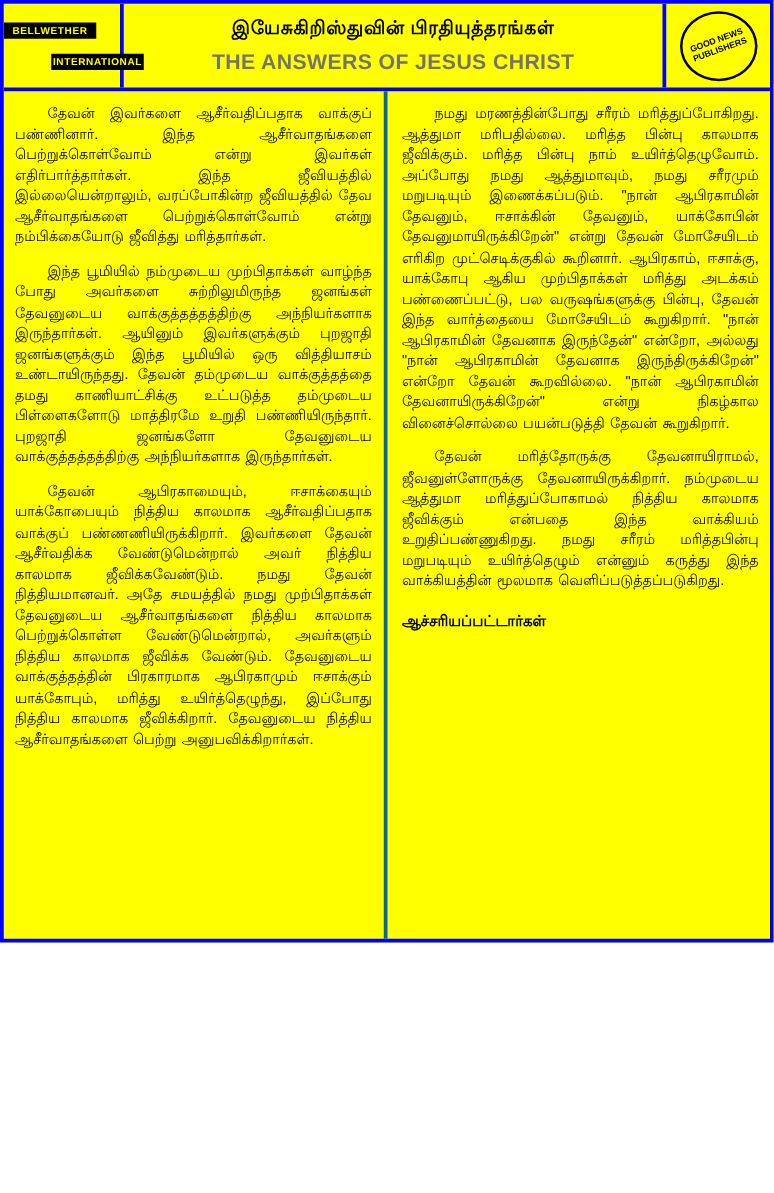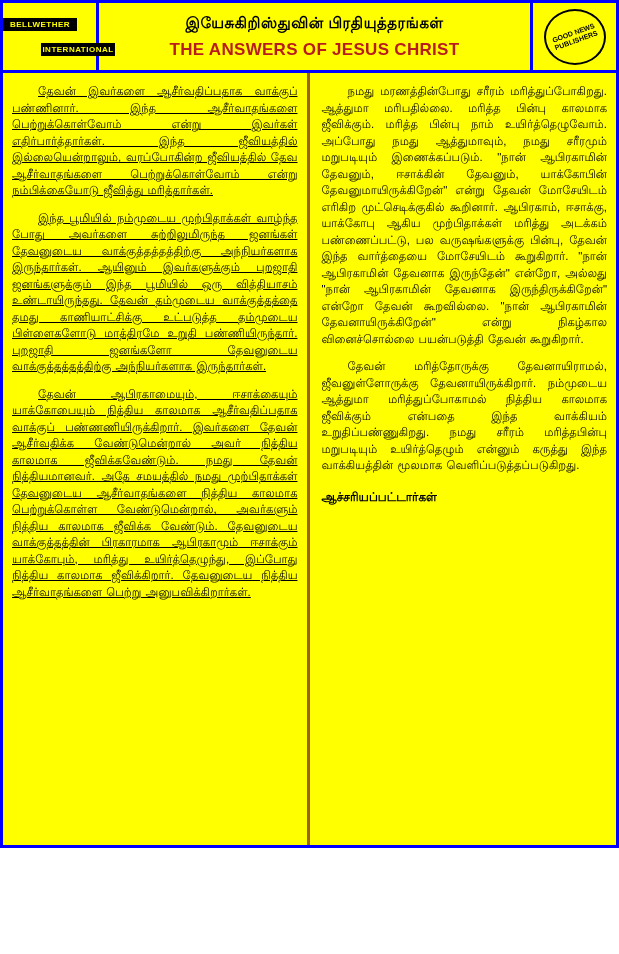--- a/index.html
+++ b/index.html
@@ -8,21 +8,21 @@
     background: #ffffff;
   }
   body {
     width: 619px;
     height: 954px;
     font-family: "Liberation Sans", sans-serif;
   }
   .page {
     position: relative;
     width: 619px;
-    height: 848px;
+    height: 754px;
     box-sizing: border-box;
     background: #ffff00;
     border: 3px solid #0000ff;
     overflow: hidden;
   }
   
   .header {
     position: relative;
     height: 70px;
     box-sizing: border-box;
@@ -97,21 +97,21 @@
     font-size: 15px;
     font-weight: bold;
     color: #000000;
     text-align: center;
     letter-spacing: 0.5px;
     line-height: 20px;
   }
   .title-en {
     font-size: 17px;
     font-weight: bold;
-    color: #b91c1c;
+    color: #737373;
     text-align: center;
     margin-top: 7px;
     letter-spacing: 0.3px;
   }
   .logo-right {
     width: 86px;
     box-sizing: border-box;
     border-left: 3px solid #0000ff;
     display: flex;
     align-items: center;
@@ -144,22 +144,21 @@
     height: calc(954px - 70px - 6px);
     box-sizing: border-box;
   }
   .col {
     box-sizing: border-box;
     padding: 10px 9px 6px 9px;
     overflow: hidden;
   }
   .col.left {
     width: 50%;
-    border-right: 3px solid #a16207;
-    text-decoration: underline;
+    border-right: 3px solid #0369a1;
   }
   .col.right {
     width: 50%;
     padding-left: 12px;
   }
   .para {
     font-size: 11.5px;
     line-height: 16.5px;
     color: #000000;
     text-align: justify;

